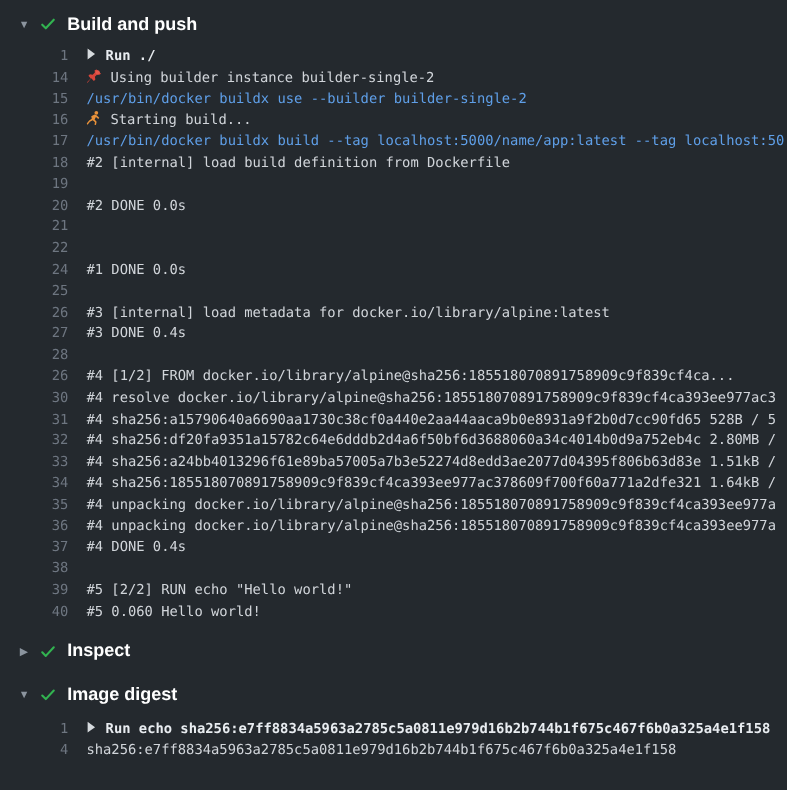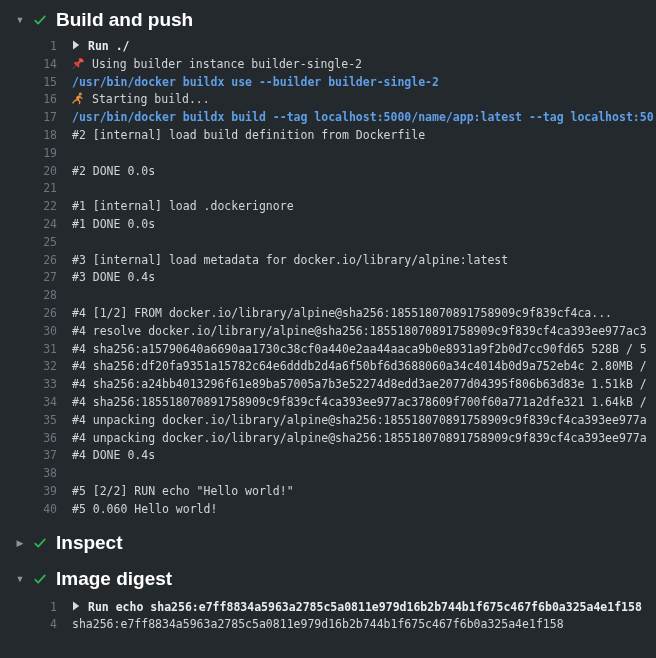--- a/index.html
+++ b/index.html
@@ -12,35 +12,35 @@
   .step{width:656px;}
   .step-header{
     display:flex;align-items:center;height:20px;cursor:pointer;
   }
   .chev{
     width:12px;margin-left:14px;color:#8b949e;font-size:9px;line-height:20px;
     text-align:center;flex:none;
   }
   .check{margin-left:7px;flex:none;display:flex;align-items:center;}
   .step-title{
-    margin-left:9px;color:#ffffff;font-weight:bold;font-size:19px;
+    margin-left:9px;color:#ffffff;font-weight:bold;font-size:15px;
     white-space:nowrap;
   }
   .log{margin-top:8px;overflow:hidden;}
   .line{
     display:flex;height:17.8px;line-height:17.8px;white-space:pre;
     font-family:"DejaVu Sans Mono","Liberation Mono",monospace;
     font-size:11.5px;
   }
   .num{
     width:57px;flex:none;text-align:right;color:#6e7681;
     -webkit-user-select:none;user-select:none;
   }
   .txt{margin-left:15px;color:#d1d5da;overflow:hidden;}
-  .txt.cmd{color:#5f9fe8;font-weight:bold;}
+  .txt.cmd{color:#5f9fe8;font-weight:normal;}
   .txt.grp{color:#e8ecf0;font-weight:bold;}
   .inline-icon{
     display:inline-block;vertical-align:-2px;margin-right:7px;
   }
   .inline-icon.expand-arrow-icon{vertical-align:0px;margin-right:8px;}
   #section-build{padding-top:10px;}
   #section-inspect{margin-top:14px;}
   #section-digest{margin-top:16px;}
   #section-digest .log{margin-top:10px;}
 </style>
@@ -70,21 +70,21 @@
         <div class="line"><span class="num">15</span><span class="txt cmd"><span>/usr/bin/docker buildx use --builder builder-single-2</span></span></div>
         <div class="line"><span class="num">16</span><span class="txt "><span class="inline-icon runner-icon"><svg width="13" height="13" viewBox="0 0 16 16">
                 <circle cx="10.2" cy="2.5" r="1.9" fill="#e8913a"></circle>
                 <path d="M5 6l3.4-1.9 2.1 1 2.7 2.5-1 1.2-2.4-2.1-1.4 2.6 2.1 2.3-.7 3.5-1.5-.3.5-2.7-2.3-2.1-2.9 1.7L1.2 14.6l-1.1-1 2.7-3.3L5.5 8.6z" fill="#e8913a"></path>
               </svg></span><span>Starting build...</span></span></div>
         <div class="line"><span class="num">17</span><span class="txt cmd"><span>/usr/bin/docker buildx build --tag localhost:5000/name/app:latest --tag localhost:50</span></span></div>
         <div class="line"><span class="num">18</span><span class="txt "><span>#2 [internal] load build definition from Dockerfile</span></span></div>
         <div class="line"><span class="num">19</span></div>
         <div class="line"><span class="num">20</span><span class="txt "><span>#2 DONE 0.0s</span></span></div>
         <div class="line"><span class="num">21</span><span class="txt "><span></span></span></div>
-        <div class="line"><span class="num">22</span><span class="txt "><span>#1 [internal] load .dockerignore</span></span></div>
+        <div class="line"><span class="num">22</span></div>
         <div class="line"><span class="num">24</span><span class="txt "><span>#1 DONE 0.0s</span></span></div>
         <div class="line"><span class="num">25</span><span class="txt "><span></span></span></div>
         <div class="line"><span class="num">26</span><span class="txt "><span>#3 [internal] load metadata for docker.io/library/alpine:latest</span></span></div>
         <div class="line"><span class="num">27</span><span class="txt "><span>#3 DONE 0.4s</span></span></div>
         <div class="line"><span class="num">28</span><span class="txt "><span></span></span></div>
         <div class="line"><span class="num">26</span><span class="txt "><span>#4 [1/2] FROM docker.io/library/alpine@sha256:185518070891758909c9f839cf4ca...</span></span></div>
         <div class="line"><span class="num">30</span><span class="txt "><span>#4 resolve docker.io/library/alpine@sha256:185518070891758909c9f839cf4ca393ee977ac3</span></span></div>
         <div class="line"><span class="num">31</span><span class="txt "><span>#4 sha256:a15790640a6690aa1730c38cf0a440e2aa44aaca9b0e8931a9f2b0d7cc90fd65 528B / 5</span></span></div>
         <div class="line"><span class="num">32</span><span class="txt "><span>#4 sha256:df20fa9351a15782c64e6dddb2d4a6f50bf6d3688060a34c4014b0d9a752eb4c 2.80MB /</span></span></div>
         <div class="line"><span class="num">33</span><span class="txt "><span>#4 sha256:a24bb4013296f61e89ba57005a7b3e52274d8edd3ae2077d04395f806b63d83e 1.51kB /</span></span></div>

